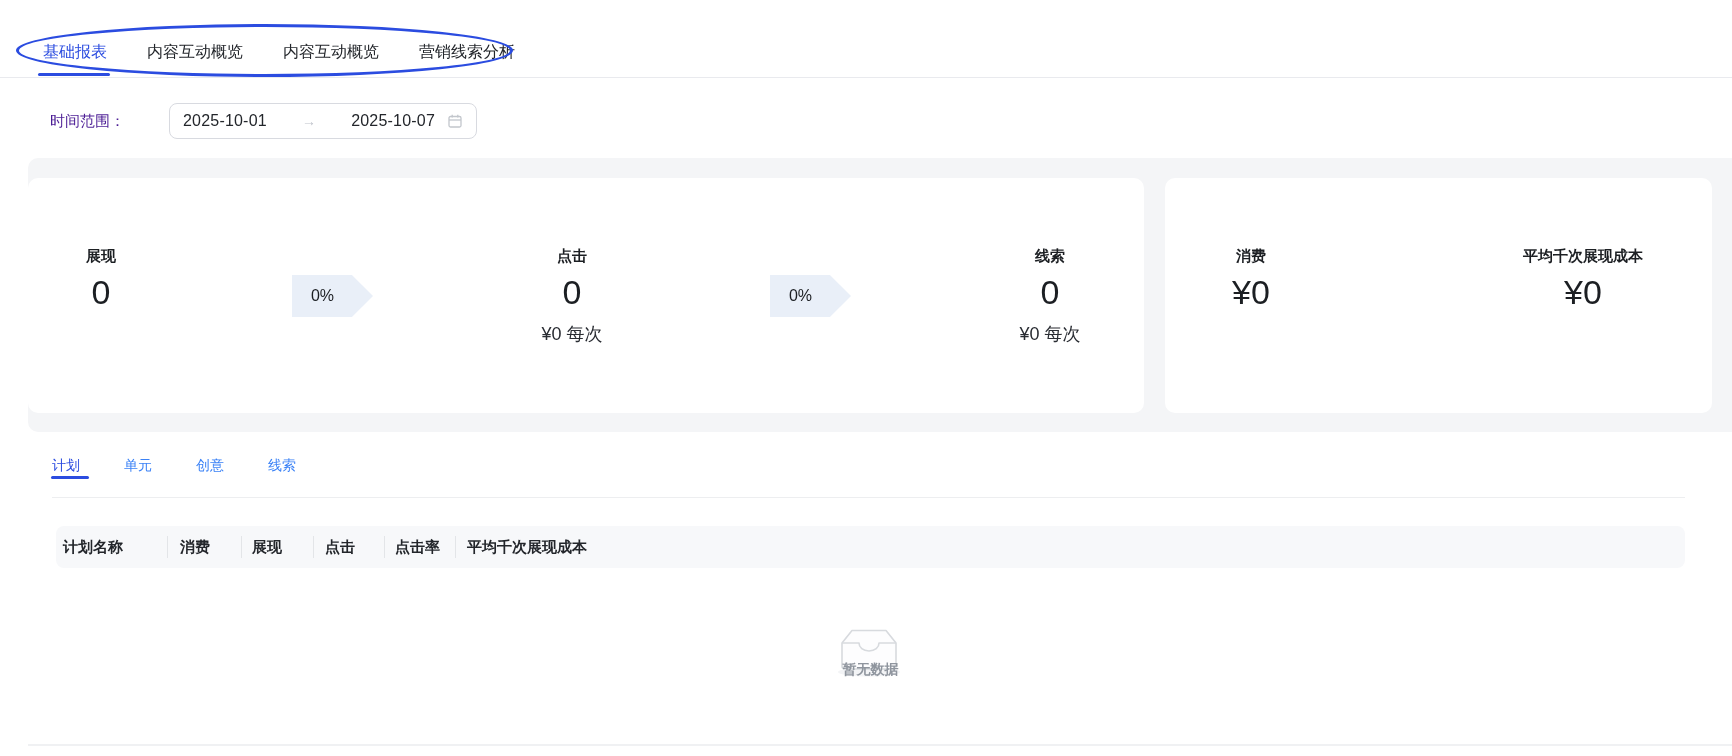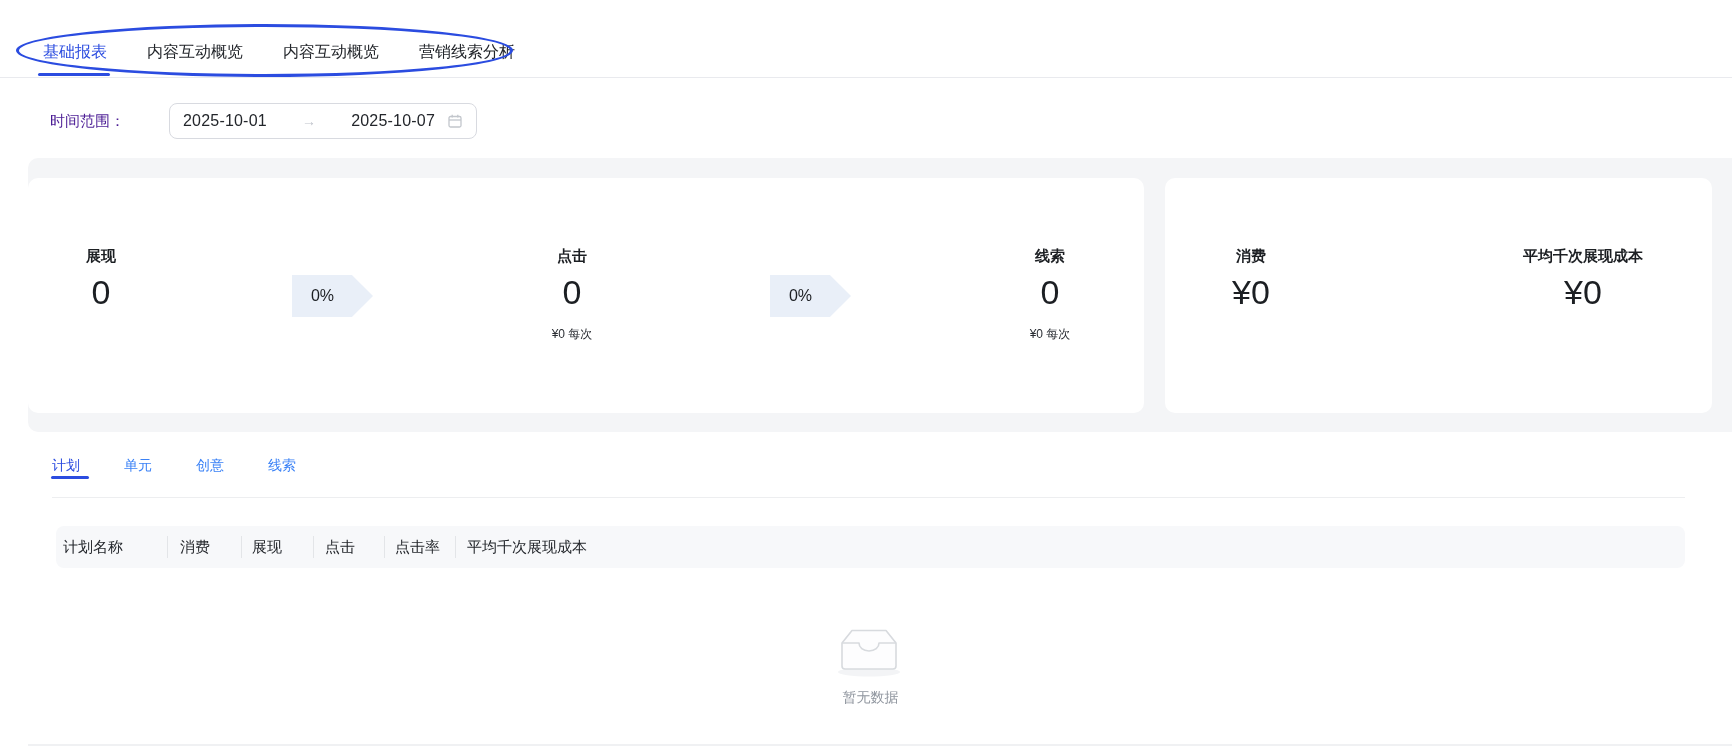--- a/index.html
+++ b/index.html
@@ -32,21 +32,21 @@
   
   .summary { position:absolute; left:28px; top:158px; width:1704px; height:274px;
     background:#f4f5f7; border-radius:10px 0 0 10px; }
   .card { position:absolute; top:20px; height:235px; background:#fff; border-radius:10px; }
   .card1 { left:0; width:1116px; }
   .card2 { left:1137px; width:547px; }
   .stat { position:absolute; top:70px; width:120px; text-align:center; }
   .stat.wide { width:160px; }
   .stat-label { font-size:15px; font-weight:700; line-height:16px; color:#1c1f23; }
   .stat-value { font-size:34px; line-height:36px; font-weight:400; color:#1c1f23; margin-top:10px; }
-  .stat-sub { font-size:12px; line-height:16px; color:#2a2d33; margin-top:16px; }
+  .stat-sub { font-size:18px; line-height:16px; color:#2a2d33; margin-top:16px; }
   .chevron { position:absolute; top:97px; width:81px; height:42px; background:#e9eff8;
     clip-path:polygon(0 0, 74% 0, 100% 50%, 74% 100%, 0 100%);
     font-size:16px; color:#1c1f23; line-height:42px; text-align:center; padding-right:20px; }
   .chev1 { left:264px; } .chev2 { left:742px; }
   .s1 { left:13px; } .s2 { left:484px; } .s3 { left:962px; }
   .s4 { left:26px; } .s5 { left:338px; }
 
   
   .tabbar2 { position:absolute; left:52px; top:452px; width:1633px; height:46px;
     border-bottom:1px solid #edeef0; display:flex; align-items:center;
@@ -54,36 +54,36 @@
   .tabbar2 .tab { position:relative; font-size:14px; font-weight:500; color:#3b82f6;
     cursor:pointer; height:100%; display:flex; align-items:center; }
   .tabbar2 .tab.active { color:#2b4ce0; }
   .tabbar2 .tab.active::after { content:""; position:absolute; left:-1px; right:-9px;
     bottom:1px; height:3px; background:#2b4ce0; border-radius:2px; }
 
   
   .thead { position:absolute; left:56px; top:526px; width:1629px; height:42px;
     background:#f7f8fa; border-radius:8px; display:flex; }
   .th { position:relative; height:42px; line-height:42px; font-size:15px;
-    font-weight:400; color:#23262b; white-space:nowrap; overflow:hidden; }
+    font-weight:700; color:#23262b; white-space:nowrap; overflow:hidden; }
   .th::after { content:""; position:absolute; right:0; top:10px; width:1px;
     height:22px; background:#e3e5e8; }
   .th:last-child::after { display:none; }
   .th.c1 { width:112px; padding-left:7px; }
   .th.c2 { width:74px;  padding-left:12px; }
   .th.c3 { width:72px;  padding-left:10px; }
   .th.c4 { width:71px;  padding-left:11px; }
   .th.c5 { width:71px;  padding-left:10px; }
   .th.c6 { width:1021px; padding-left:32px; }
   .th.c7 { flex:1; padding-left:11px; }
 
   
   .empty-icon { position:absolute; left:838px; top:625px; }
-  .empty-text { position:absolute; left:56px; top:689px; width:1629px;
-    text-align:center; font-size:14px; color:#8f959e; }
+  .empty-text { position:absolute; left:56px; top:661px; width:1629px;
+    text-align:center; font-size:14px; color:#8f959e;font-weight:bold; }
 
   .footer-divider { position:absolute; left:28px; top:744px; width:1704px;
     height:2px; background:#f0f1f3; }
 </style>
 </head>
 <body>
 
 <div class="page">
 
   <div class="tabbar1">

